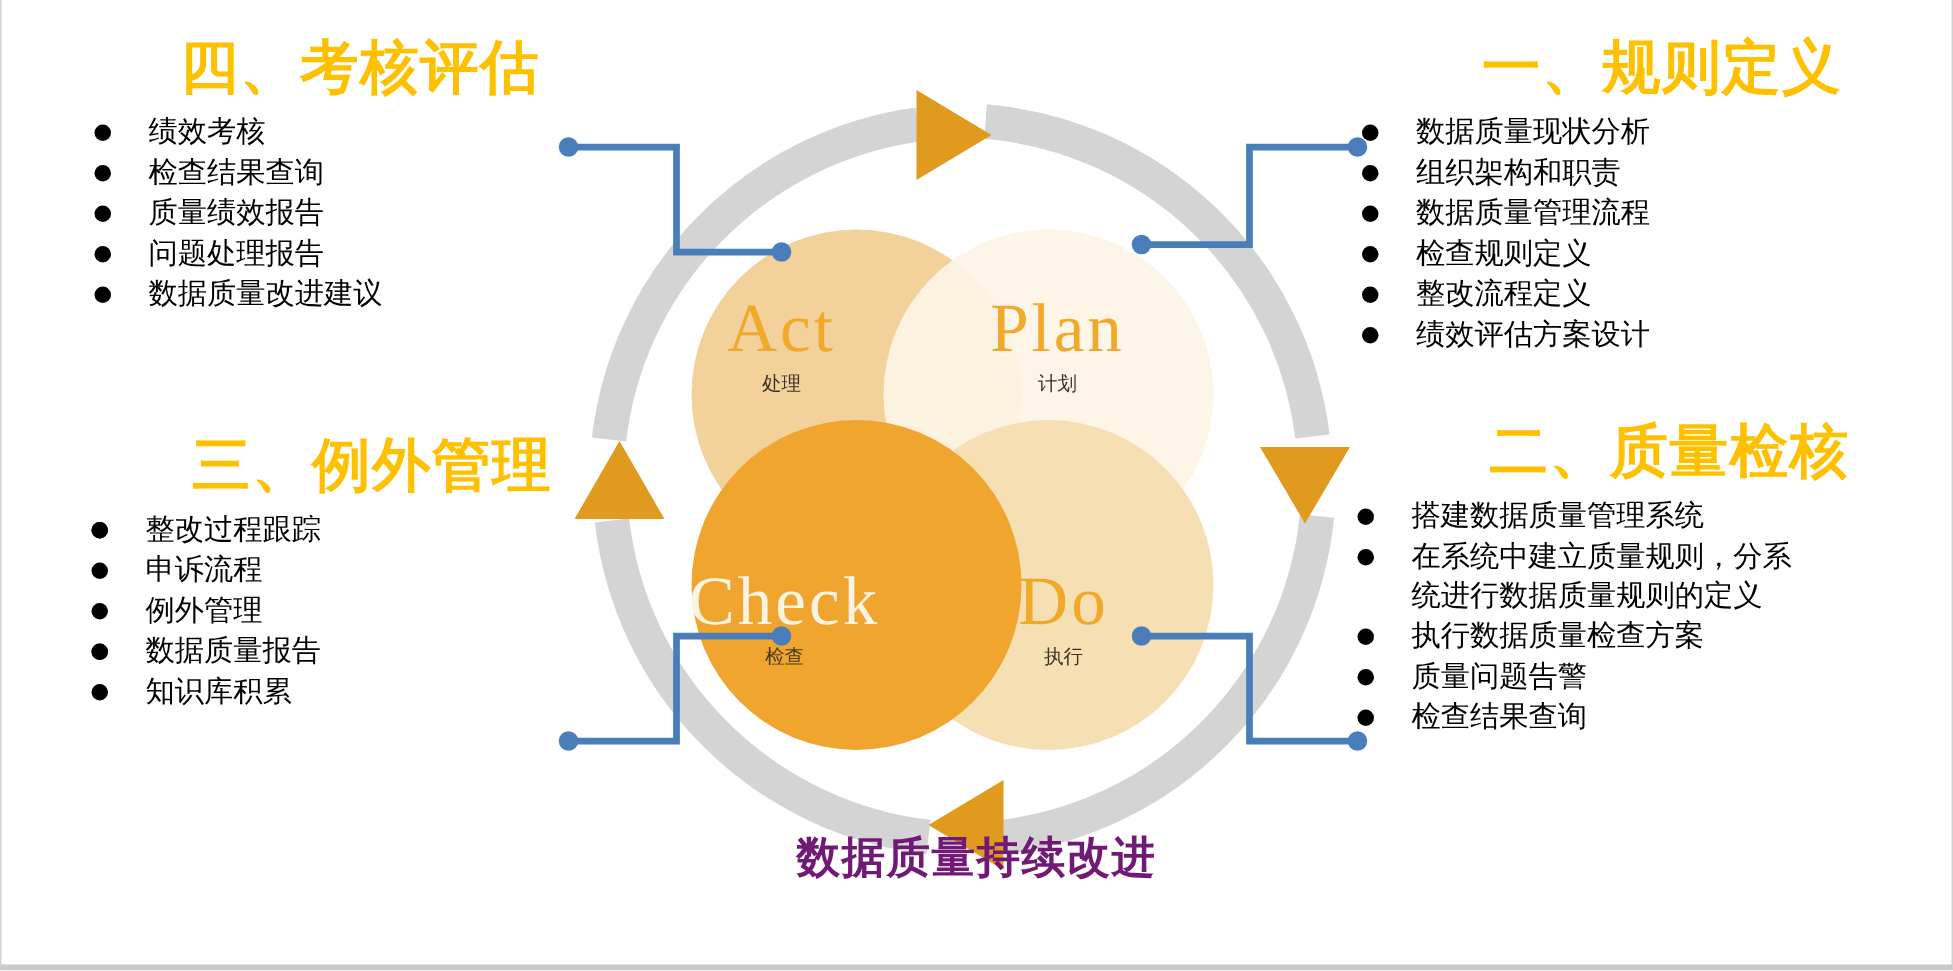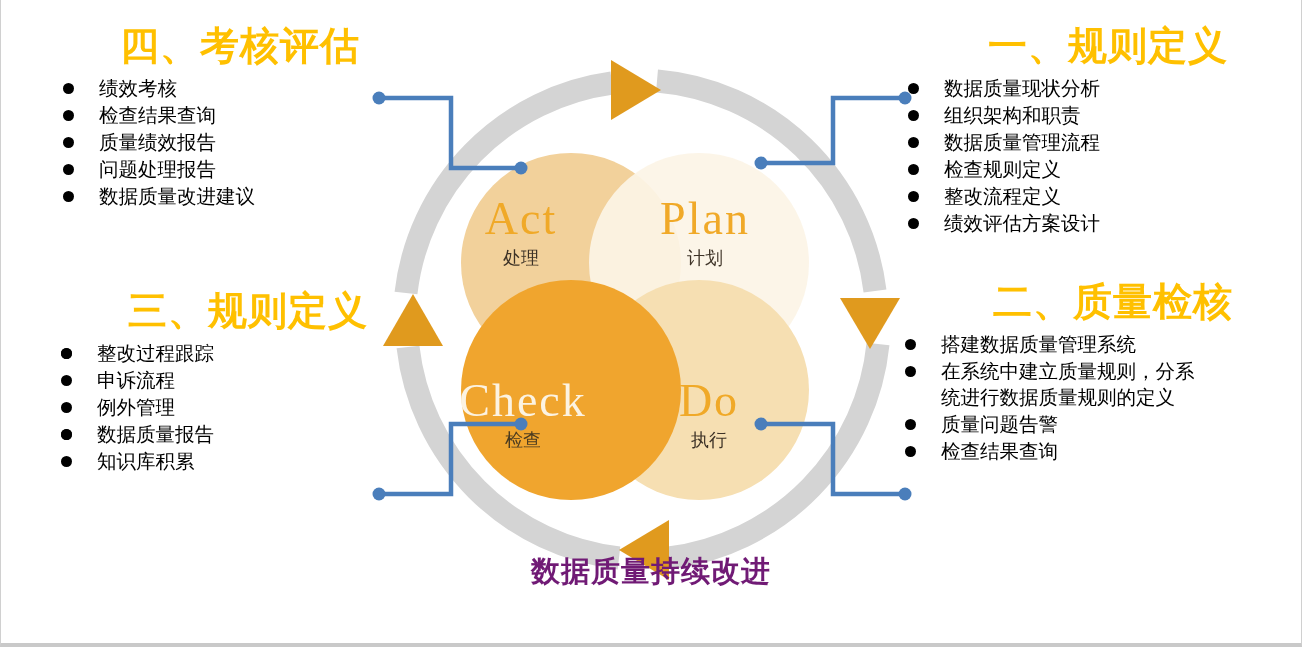--- a/index.html
+++ b/index.html
@@ -75,21 +75,21 @@
   }
   .quad-en{
     font-family:"Liberation Serif","DejaVu Serif",serif;
     font-size:46px;
     letter-spacing:2px;
     line-height:1;
     color:#F0A928;
   }
   .quad-cn{
     font-family:"Liberation Serif","DejaVu Serif",serif;
-    font-size:18px;
+    font-size:13px;
     color:#3d3226;
     margin-top:7px;
     line-height:1;
   }
   #lab-act  {left:62px; top:148px; width:180px;}
   #lab-plan {left:246px;top:148px; width:180px;}
   #lab-check{left:54px; top:330px; width:200px;}
   #lab-do   {left:250px;top:330px; width:180px;}
   #lab-check .quad-en{color:#FCF3E2;}
   #lab-check .quad-cn{color:#4a3b20;}
@@ -128,38 +128,39 @@
         <li><span class="dot"></span><span>数据质量现状分析</span></li>
         <li><span class="dot"></span><span>组织架构和职责</span></li>
         <li><span class="dot"></span><span>数据质量管理流程</span></li>
         <li><span class="dot"></span><span>检查规则定义</span></li>
         <li><span class="dot"></span><span>整改流程定义</span></li>
         <li><span class="dot"></span><span>绩效评估方案设计</span></li>
       </ul>
   </div>
 
   <div class="block" id="block-bl">
-    <div class="blk-title">三、规则定义</div>
+    <div class="blk-title">三、例外管理</div>
     <ul class="bullets">
         <li><span class="dot"></span></li>
         <li><span class="dot"></span><span>整改过程跟踪</span></li>
         <li><span class="dot"></span><span>申诉流程</span></li>
         <li><span class="dot"></span><span>例外管理</span></li>
         <li><span class="dot"></span></li>
         <li><span class="dot"></span><span>数据质量报告</span></li>
         <li><span class="dot"></span><span>知识库积累</span></li>
       </ul>
   </div>
 
   <div class="block" id="block-br">
     <div class="blk-title">二、质量检核</div>
     <ul class="bullets">
         <li><span class="dot"></span><span>搭建数据质量管理系统</span></li>
         <li><span class="dot"></span><span>在系统中建立质量规则，分系
 统进行数据质量规则的定义</span></li>
+        <li><span class="dot"></span><span>执行数据质量检查方案</span></li>
         <li><span class="dot"></span><span>质量问题告警</span></li>
         <li><span class="dot"></span><span>检查结果查询</span></li>
       </ul>
   </div>
 
   <div id="diagram">
     <svg viewBox="0 0 546 546" xmlns="http://www.w3.org/2000/svg">
       <defs>
         <clipPath id="clipTL">
             <rect x="0" y="0" width="273" height="273"></rect>

